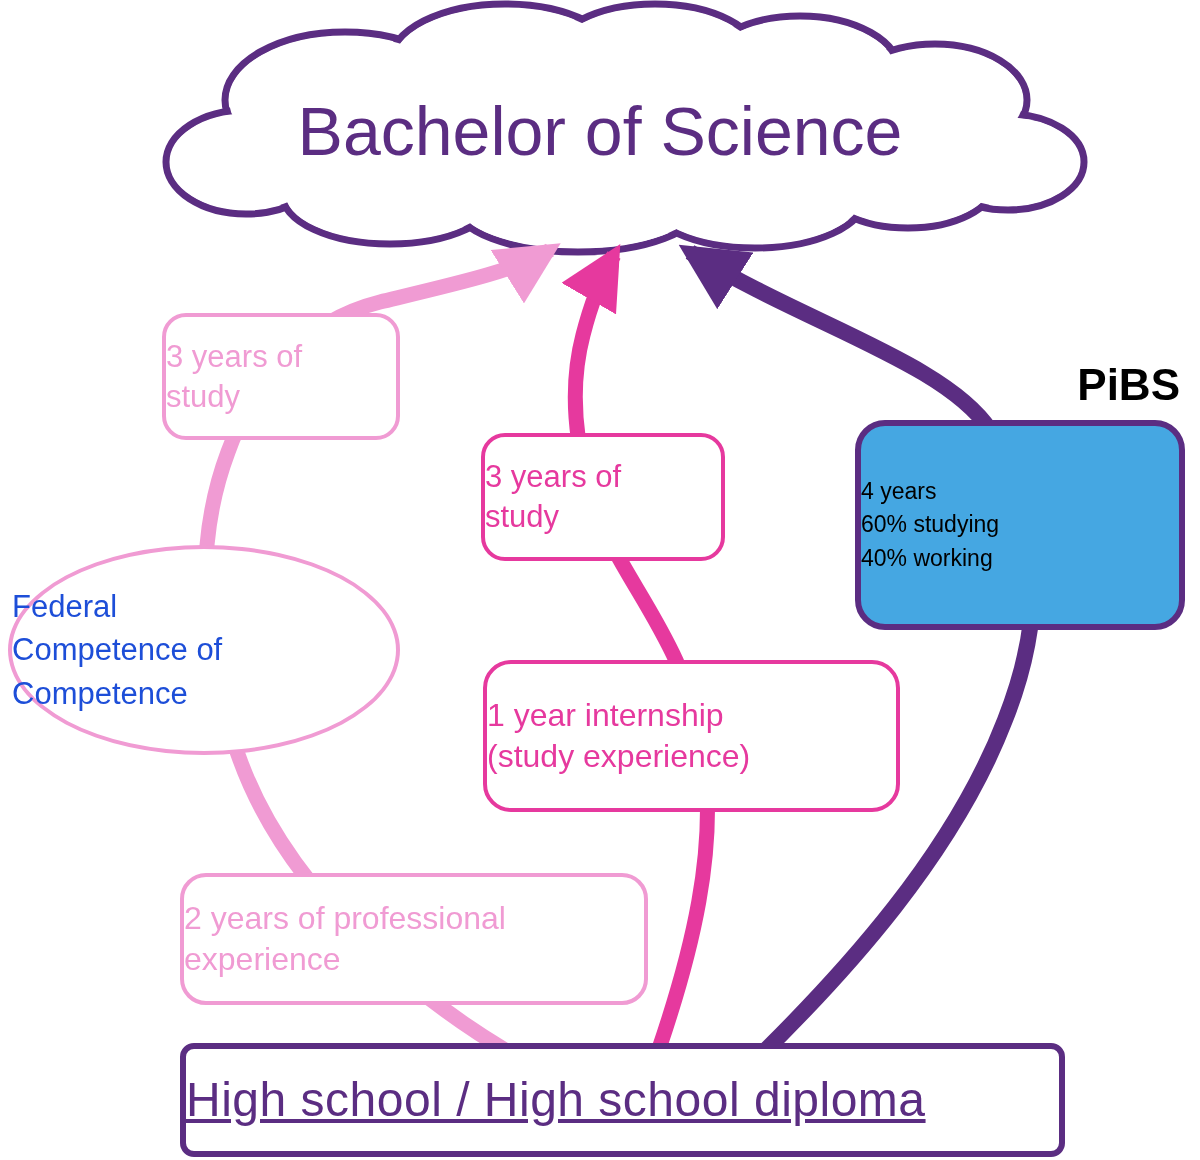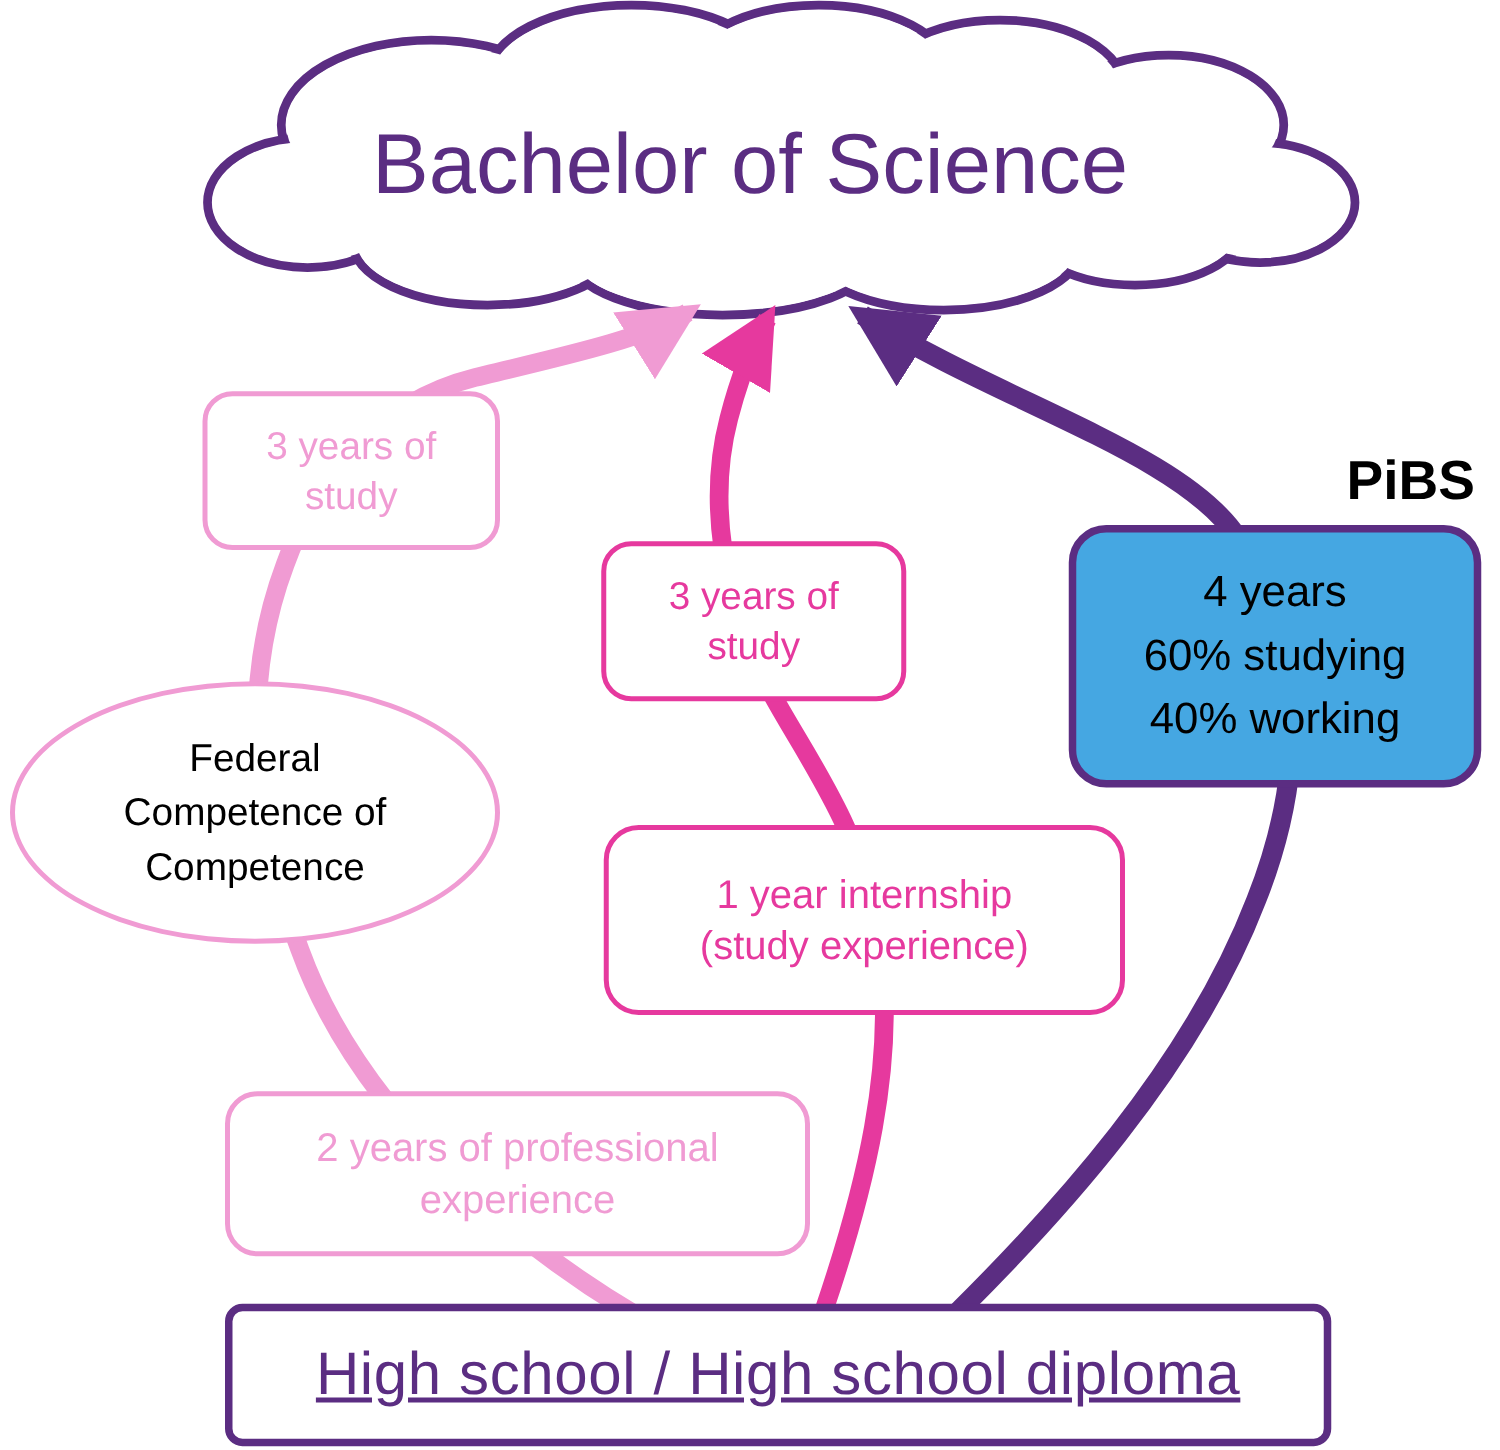--- a/index.html
+++ b/index.html
@@ -3,30 +3,30 @@
 <meta charset="utf-8">
 <style>
   html,body { margin:0; padding:0; background:#ffffff; }
   .canvas {
     position:relative; width:1200px; height:1160px; overflow:hidden;
     background:#ffffff; font-family:"Liberation Sans", sans-serif;
   }
   .layer { position:absolute; left:0; top:0; width:1200px; height:1160px; }
   .node {
     position:absolute; box-sizing:border-box;
-    display:flex; flex-direction:column; align-items:center; justify-content:center;
+    display:flex; flex-direction:column; align-items:flex-start; justify-content:center;
     text-align:center; background:#ffffff; line-height:1.28;
   }
   .box  { border-radius:24px; }
   .light { border:4px solid #F09BD3; color:#F09BD3; font-size:31px; }
   .mag   { border:4px solid #E6399E; color:#E6399E; font-size:31px; }
-  .ellipse { border-radius:50%; border:4px solid #F09BD3; color:#000000; font-size:31px; line-height:1.4; }
+  .ellipse { border-radius:50%; border:4px solid #F09BD3; color:#1d4ed8; font-size:31px; line-height:1.4; }
   .blue-box {
     background:#45A7E2; border:6px solid #5B2D82; border-radius:30px;
-    color:#000000; font-size:35px; line-height:1.45;
+    color:#000000; font-size:23px; line-height:1.45;
   }
   .pibs-label {
     position:absolute; background:transparent; color:#000000;
     font-size:44px; font-weight:bold; text-align:right;
   }
   .base-box {
     border:6px solid #5B2D82; border-radius:14px;
     color:#5B2D82; font-size:48px; letter-spacing:0.5px;
   }
   .cloud-title {

